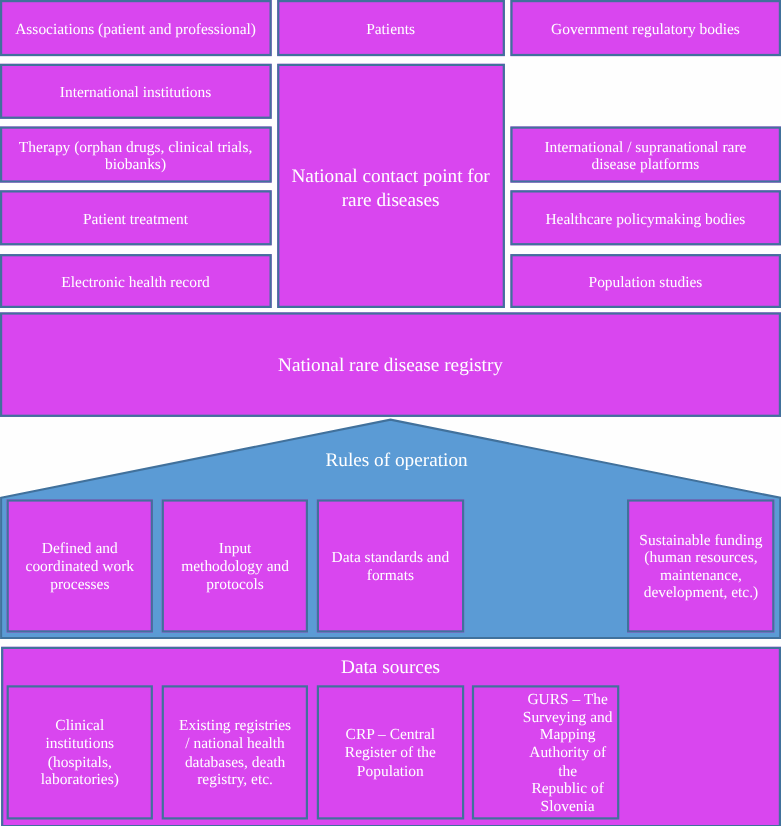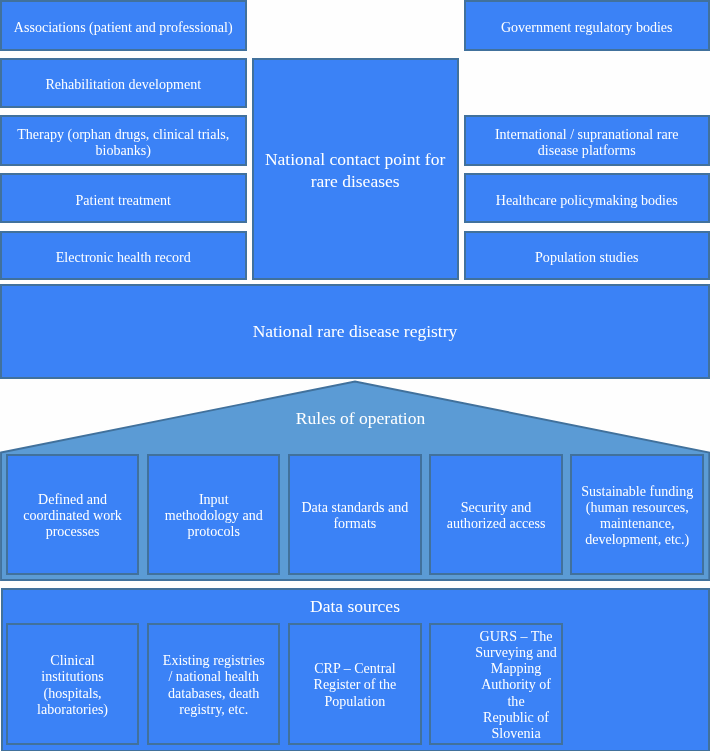--- a/index.html
+++ b/index.html
@@ -1,54 +1,57 @@
 <!DOCTYPE html>
 <html><head>
 <meta charset="utf-8">
 <title>National rare disease registry diagram</title>
 <style>
   html,body{margin:0;padding:0;background:#fefefe;}
   body{width:710px;height:751px;overflow:hidden;
        font-family:"Liberation Serif","DejaVu Serif",serif;}
   #stage{position:relative;width:710px;height:751px;}
 
-  .box{position:absolute;background:#3b82f6;border:2px solid #41719c;
+  .box{position:absolute;background:#d946ef;border:2px solid #41719c;
        box-sizing:border-box;display:flex;align-items:center;justify-content:center;
        text-align:center;color:#ffffff;}
   .box .t{display:block;white-space:pre-line;position:relative;top:1.5px;}
   .box .t.sm{top:0.5px;}
   .fs14{font-size:14.05px;line-height:16.1px;}
   .fs18{font-size:17.5px;line-height:22px;}
 
   #rules-shape{position:absolute;left:0;top:378px;width:710px;height:204px;}
   #rules-title{position:absolute;left:5.5px;top:406.5px;width:710px;text-align:center;
                color:#fff;font-size:17.5px;line-height:22px;}
 </style>
 </head>
 <body>
 
 <div id="stage">
 
   <div class="box" style="left:0;top:0;width:246.5px;height:50.6px;">
     <span class="t fs14">Associations (patient and professional)</span>
     </div>
   <div class="box" style="left:0;top:57.6px;width:246.5px;height:50.4px;">
-    <span class="t fs14">Rehabilitation development</span>
+    <span class="t fs14">International institutions</span>
     </div>
   <div class="box" style="left:0;top:115.3px;width:246.5px;height:50.4px;">
     <span class="t fs14">Therapy (orphan drugs, clinical trials,
 biobanks)</span>
     </div>
   <div class="box" style="left:0;top:172.9px;width:246.5px;height:50.4px;">
     <span class="t fs14">Patient treatment</span>
     </div>
   <div class="box" style="left:0;top:230.5px;width:246.5px;height:49.8px;">
     <span class="t fs14">Electronic health record</span>
     </div>
 
+  <div class="box" style="left:251.5px;top:0;width:207.2px;height:50.6px;">
+    <span class="t fs14">Patients</span>
+    </div>
   <div class="box" style="left:251.5px;top:57.6px;width:207.2px;height:222.7px;">
     <span class="t fs18">National contact point for
 rare diseases</span>
     </div>
 
   <div class="box" style="left:463.5px;top:0;width:246.5px;height:50.6px;">
     <span class="t fs14">Government regulatory bodies</span>
     </div>
   <div class="box" style="left:463.5px;top:115.3px;width:246.5px;height:50.4px;align-items:center;">
     <span class="t fs14">International / supranational rare
@@ -77,24 +80,20 @@
     </div>
   <div class="box" style="left:5.80px;top:453.5px;width:133.5px;height:121.5px;">
     <span class="t fs14 sm">Defined and
 coordinated work
 processes</span>
     </div>
   <div class="box" style="left:288.14px;top:453.5px;width:133.5px;height:121.5px;">
     <span class="t fs14 sm">Data standards and
 formats</span>
     </div>
-  <div class="box" style="left:429.31px;top:453.5px;width:133.5px;height:121.5px;">
-    <span class="t fs14 sm">Security and
-authorized access</span>
-    </div>
   <div class="box" style="left:570.48px;top:453.5px;width:133.5px;height:121.5px;">
     <span class="t fs14 sm">Sustainable funding
 (human resources,
 maintenance,
 development, etc.)</span>
     </div>
 
   <div class="box" style="left:0.5px;top:588px;width:709px;height:164px;align-items:flex-start;">
     <span class="t fs18" style="margin-top:5px;top:0;">Data sources</span>
     </div>

